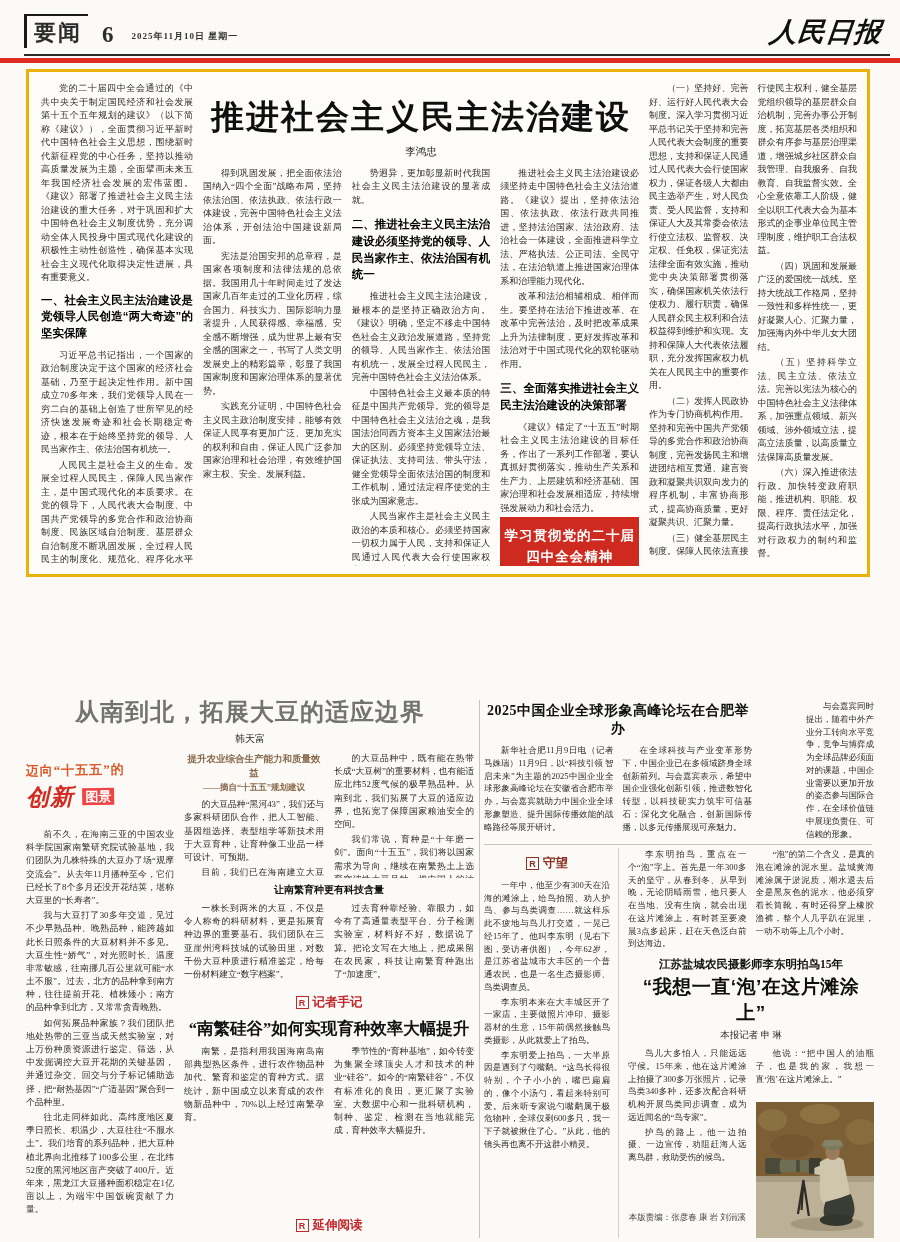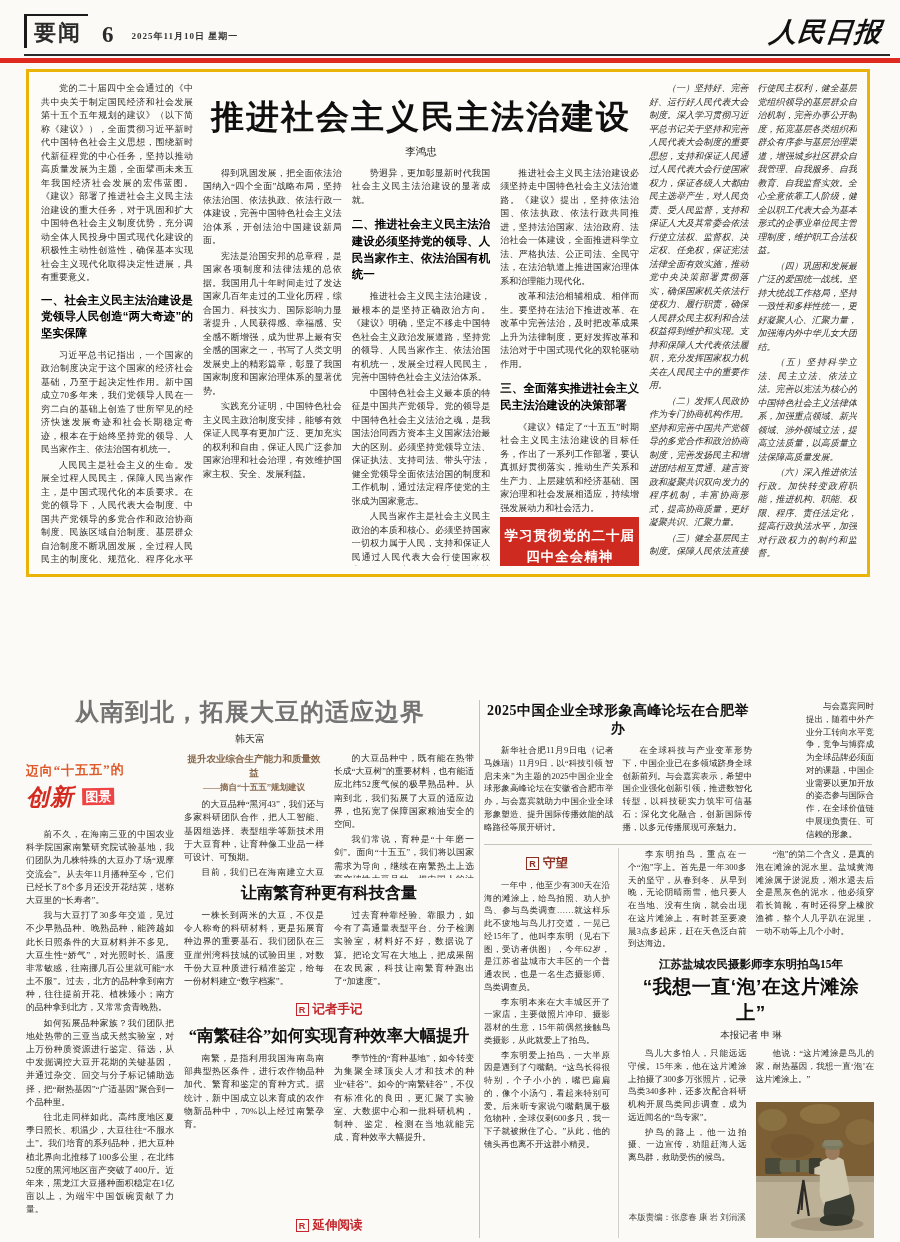--- a/index.html
+++ b/index.html
@@ -17,40 +17,40 @@
   
   .main-box{position:absolute;left:26px;top:69px;width:844px;height:508px;border:3px solid #eab308;background:#fdfcf9;box-sizing:border-box;padding:10px 10px 8px 12px;display:flex;gap:10px;}
   .mb-col1{width:152px;flex:none;font-size:9px;line-height:1.5;overflow:hidden;}
   .mb-center{flex:1;display:flex;flex-direction:column;min-width:0;}
   .mb-headline{font-family:"Liberation Sans","DejaVu Sans",sans-serif;font-weight:900;font-size:33px;line-height:1.15;text-align:center;letter-spacing:2px;margin-top:16px;color:#0f0f0f;}
   .mb-author{text-align:center;font-size:10.5px;margin:9px 0 8px 0;color:#222;}
   .mb-cols{flex:1;display:flex;gap:10px;overflow:hidden;}
   .mb-cols .ncol{flex:1;font-size:9px;line-height:1.5;overflow:hidden;display:flex;flex-direction:column;min-width:0;}
   .sec-title{font-family:"Liberation Sans","DejaVu Sans",sans-serif;font-weight:900;font-size:11.5px;line-height:1.45;margin:7px 0;color:#000;text-indent:0;}
   .banner{margin-top:auto;background:#ce2a20;color:#fff;font-family:"Liberation Sans","DejaVu Sans",sans-serif;font-weight:900;font-size:13.5px;text-align:center;letter-spacing:1px;padding:9px 2px;}
-  .mb-right{width:208px;flex:none;font-size:9px;line-height:1.5;column-count:2;column-gap:9px;overflow:hidden;font-style:italic;}
+  .mb-right{width:208px;flex:none;font-size:9px;line-height:1.5;column-count:2;column-gap:9px;overflow:hidden;}
   
   .vdiv{position:absolute;width:1px;background:#c7c3bb;}
   .hdiv{position:absolute;height:1px;background:#c7c3bb;}
   
   .soy{position:absolute;left:26px;top:696px;width:448px;height:544px;display:flex;flex-direction:column;overflow:hidden;}
   .soy-headline{font-family:"Liberation Sans","DejaVu Sans",sans-serif;font-weight:900;font-size:24px;text-align:center;letter-spacing:1px;color:#737373;}
   .soy-author{text-align:center;font-size:10px;margin:4px 0 6px 0;}
   .soy-body{flex:1;display:flex;gap:10px;overflow:hidden;}
   .soy-c1{width:148px;flex:none;font-size:8.8px;line-height:1.5;overflow:hidden;}
   .soy-mid{flex:1;display:flex;flex-direction:column;min-width:0;overflow:hidden;}
   .soy-rowA{display:flex;gap:10px;height:126px;overflow:hidden;}
   .soy-rowA .scol{flex:1;font-size:8.8px;line-height:1.5;overflow:hidden;}
   .logo-box{height:62px;margin-bottom:6px;padding-top:8px;transform:rotate(-1deg);}
   .logo-pre{font-size:13px;font-weight:700;color:#df5a2b;letter-spacing:1px;}
   .logo-word1{font-size:23px;font-weight:900;font-style:italic;color:#d3291f;letter-spacing:1px;}
   .logo-word2{font-size:13px;font-weight:900;color:#fff;background:#ef4444;padding:1px 3px;margin-left:6px;vertical-align:3px;}
   .quote{color:#8a6a4e;font-weight:700;font-size:9.5px;text-align:center;line-height:1.5;margin-bottom:5px;text-indent:0;}
   .quote .q2{font-size:8.5px;display:block;}
-  .soy-subhead{font-family:"Liberation Sans","DejaVu Sans",sans-serif;font-weight:900;font-size:16px;text-align:center;margin:5px 0;color:#111;}
+  .soy-subhead{font-family:"Liberation Sans","DejaVu Sans",sans-serif;font-weight:900;font-size:10px;text-align:center;margin:5px 0;color:#111;}
   .soy-rowB{column-count:2;column-gap:10px;font-size:8.8px;line-height:1.5;height:86px;overflow:hidden;}
   .badge{display:flex;align-items:center;justify-content:center;gap:4px;margin:6px 0;font-family:"Liberation Sans","DejaVu Sans",sans-serif;font-weight:900;font-size:12.5px;color:#c3272b;}
   .badge .r-ico{display:inline-block;width:13px;height:13px;line-height:13px;text-align:center;border:1.5px solid #c3272b;color:#c3272b;font-size:9px;font-weight:900;box-sizing:border-box;}
   .badge.maroon{color:#8b2f23;}
   .badge.maroon .r-ico{border-color:#8b2f23;color:#8b2f23;}
   .soy-h2{font-weight:700;font-size:16.5px;text-align:center;margin:1px 0 5px 0;color:#111;}
   .soy-rowC{column-count:2;column-gap:10px;font-size:8.8px;line-height:1.5;flex:1;overflow:hidden;}
   
   .forum{position:absolute;left:484px;top:700px;width:390px;height:140px;display:flex;gap:9px;overflow:hidden;}
   .forum-left{width:268px;flex:none;display:flex;flex-direction:column;overflow:hidden;}
@@ -258,21 +258,21 @@
       <div class="sw-rowBot">
         <div class="swcol jtext">
           <div>
               <p>鸟儿大多怕人，只能远远守候。15年来，他在这片滩涂上拍摄了300多万张照片，记录鸟类340多种，还多次配合科研机构开展鸟类同步调查，成为远近闻名的“鸟专家”。</p>
               <p>护鸟的路上，他一边拍摄、一边宣传，劝阻赶海人远离鸟群，救助受伤的候鸟。</p>
             </div>
           <div class="credit">本版责编：张彦春  康  岩  刘涓溪</div>
         </div>
         <div class="swcol jtext">
           <div>
-              <p>他说：“这片滩涂是鸟儿的家，耐热基因，我想一直‘泡’在这片滩涂上。”</p>
+              <p>他说：“把中国人的油瓶子，也是我的家，我想一直‘泡’在这片滩涂上。”</p>
             </div>
           <svg class="photo" viewBox="0 0 130 136" preserveAspectRatio="none">
             <rect x="0" y="0" width="130" height="74" fill="#7d5f35"></rect>
             <ellipse cx="18" cy="18" rx="16" ry="11" fill="#96804d" opacity="0.55"></ellipse>
             <ellipse cx="70" cy="12" rx="22" ry="10" fill="#a5894f" opacity="0.45"></ellipse>
             <ellipse cx="116" cy="30" rx="18" ry="13" fill="#8f7443" opacity="0.6"></ellipse>
             <ellipse cx="40" cy="44" rx="24" ry="12" fill="#6d5230" opacity="0.5"></ellipse>
             <rect x="0" y="74" width="130" height="62" fill="#bcb096"></rect>
             <rect x="0" y="74" width="130" height="6" fill="#a89c82"></rect>
             <ellipse cx="78" cy="122" rx="40" ry="7" fill="#9b8f74" opacity="0.7"></ellipse>

